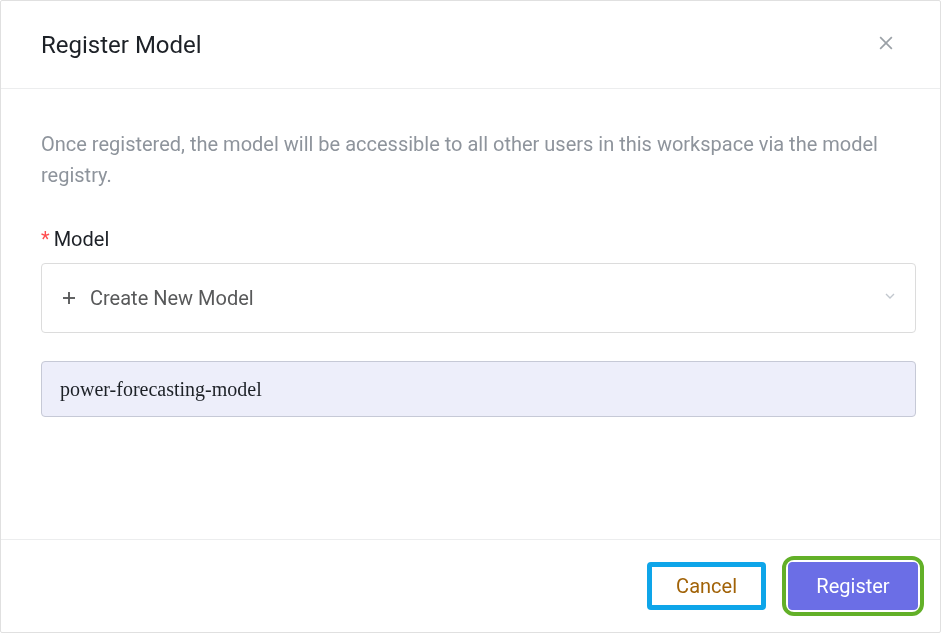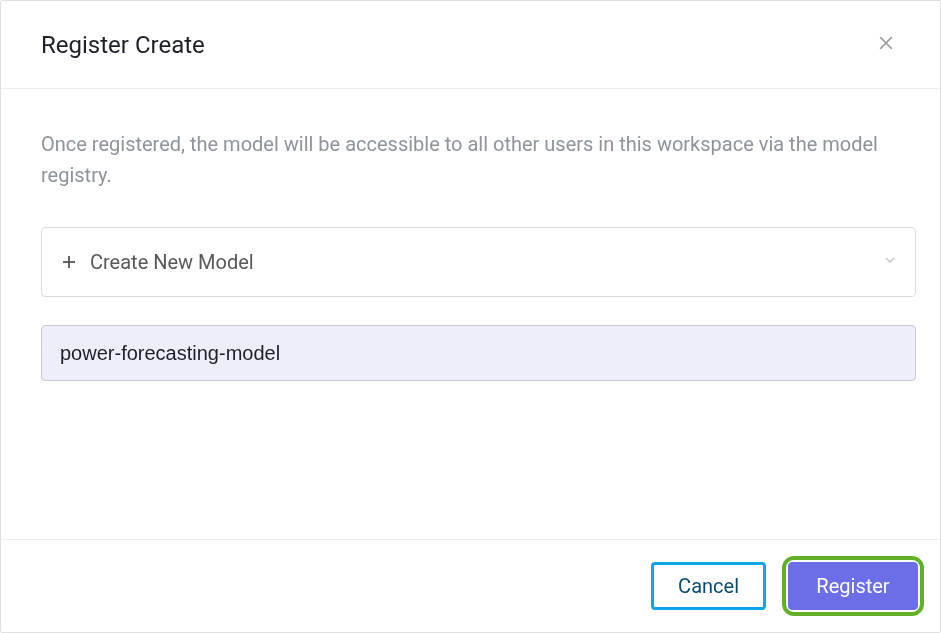--- a/index.html
+++ b/index.html
@@ -104,21 +104,21 @@
     }
     .text-input {
       width: 100%;
       height: 56px;
       border: 1px solid #c6c9d6;
       border-radius: 4px;
       background: #edeefa;
       padding: 0 18px;
       font-size: 20px;
       color: #1d2127;
-      font-family: Liberation Sans, sans-serif;
+      font-family: Liberation Serif, serif;
     }
     .modal-footer {
       position: absolute;
       bottom: 0;
       left: 0;
       right: 0;
       border-top: 1px solid #ecedee;
       padding: 16px 16px 16px 40px;
       display: flex;
       justify-content: flex-end;
@@ -131,55 +131,58 @@
       border-radius: 4px;
       font-size: 20px;
       cursor: pointer;
       font-family: inherit;
       display: inline-flex;
       align-items: center;
       justify-content: center;
     }
     .btn-cancel {
       background: #ffffff;
-      border: 3px solid #0ea5e9;
-      color: #0c4a6e;
+      border: 5px solid #0ea5e9;
+      color: #a16207;
     }
     .btn-primary {
       background: #6b6ee6;
       border: 1px solid #6b6ee6;
       color: #ffffff;
       min-width: 130px;
     }
     .highlight-box {
       border: 4px solid #62b028;
       border-radius: 12px;
       padding: 2px;
       display: inline-flex;
     }
   </style>
 </head>
 <body>
 
 <div class="modal-header">
-  <h2 class="modal-title">Register Create</h2>
+  <h2 class="modal-title">Register Model</h2>
   <button class="close-btn">
     <span>
       <svg viewBox="0 0 24 24" fill="none" stroke="currentColor" stroke-width="2">
         <line x1="5" y1="5" x2="19" y2="19"></line>
         <line x1="19" y1="5" x2="5" y2="19"></line>
       </svg>
     </span>
   </button>
 </div>
 
 <div class="modal-body">
   <p class="description">Once registered, the model will be accessible to all other users in this workspace via the model registry.</p>
 
   <div class="form-group">
+    <label class="form-label">
+      <span class="required-asterisk">*</span><span>Model</span>
+    </label>
     <div class="select-wrapper">
       <div class="select-input">
         <span class="plus-icon">
           <svg viewBox="0 0 24 24" fill="none" stroke="currentColor" stroke-width="2.5">
             <line x1="12" y1="4" x2="12" y2="20"></line>
             <line x1="4" y1="12" x2="20" y2="12"></line>
           </svg>
         </span>
         <span>Create New Model</span>
       </div>

